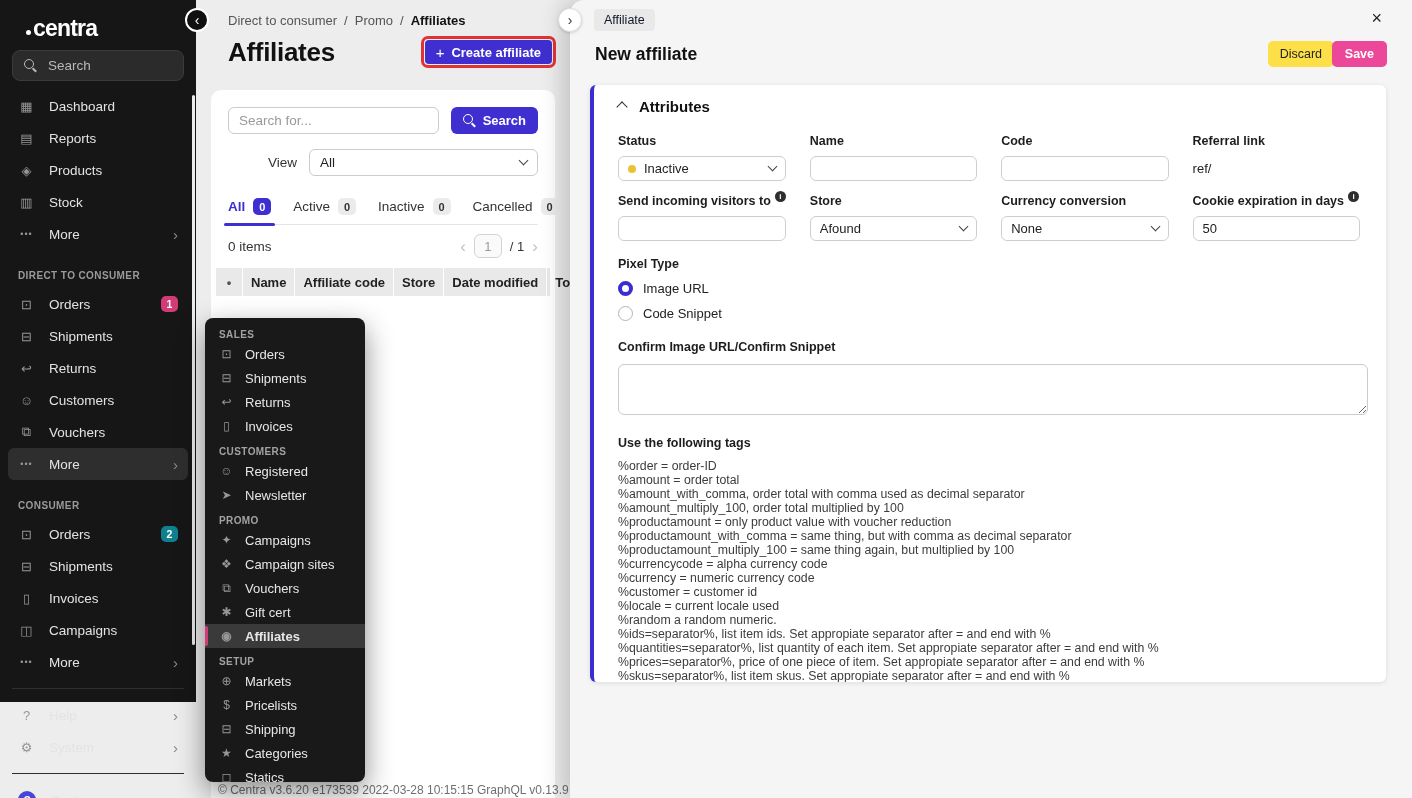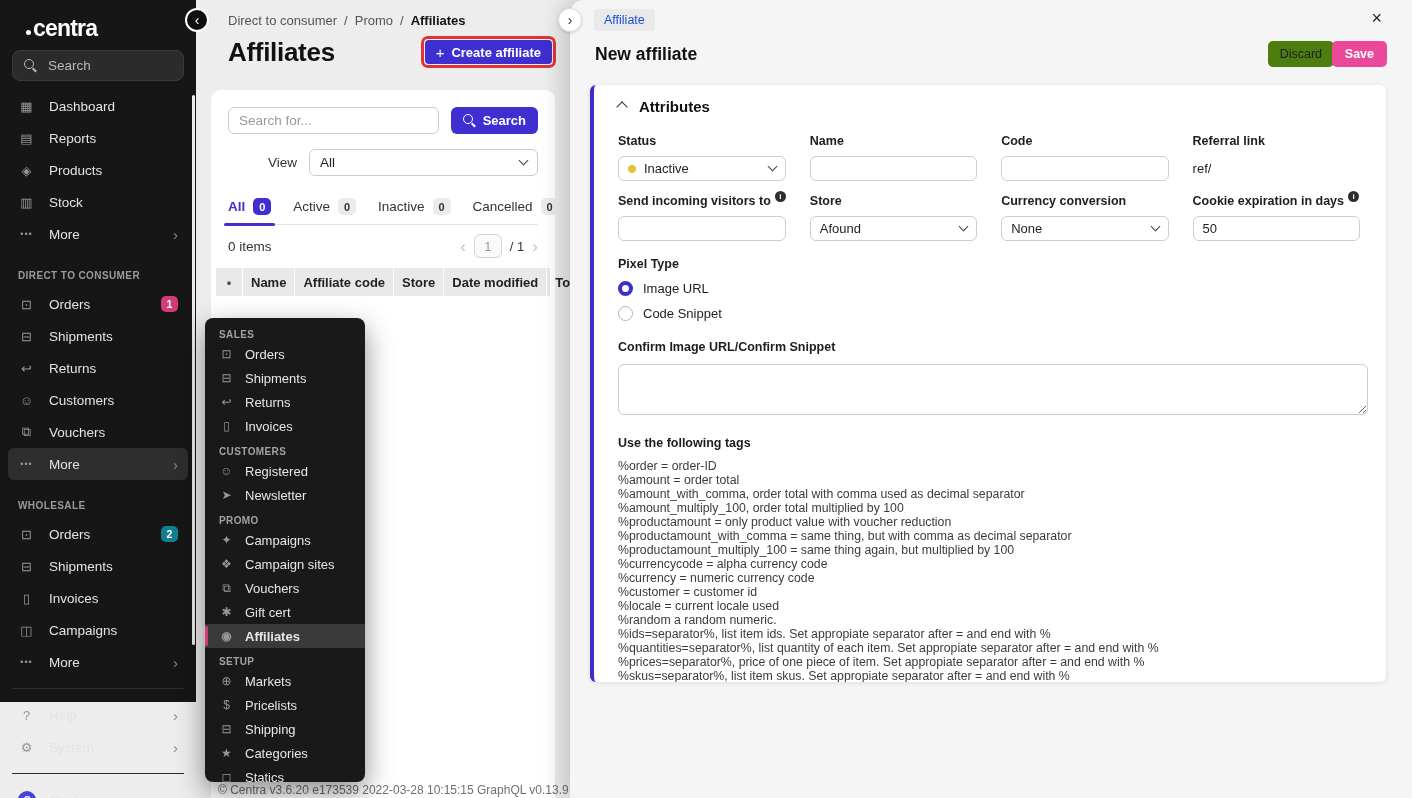--- a/index.html
+++ b/index.html
@@ -71,24 +71,24 @@
   .flyout { position:absolute; left:205px; top:318px; width:160px; height:464px; background:#191919; border-radius:8px; box-shadow:0 10px 28px rgba(0,0,0,.45); z-index:60; padding-top:3px; overflow:hidden; }
   .fly-label { font-size:10px; font-weight:700; letter-spacing:.4px; color:#a2a2a2; margin:8px 0 2px 14px; }
   .fly-item { height:24px; display:flex; align-items:center; gap:11px; padding:0 14px; font-size:13px; color:#e6e6e6; cursor:pointer; position:relative; }
   .fly-item .ni { font-size:12px; width:15px; flex:0 0 15px; }
   .fly-item.active { background:#3a3a3a; font-weight:600; }
   .fly-item.active::before { content:""; position:absolute; left:0; top:2px; bottom:2px; width:3px; background:#d13c78; border-radius:0 2px 2px 0; }
 
   
   .editor { position:absolute; left:570px; top:0; width:842px; height:798px; background:#f5f5f6; border-radius:14px 0 0 0; box-shadow:-8px 0 22px rgba(0,0,0,.18); z-index:40; }
   .expand-btn { position:absolute; left:-12px; top:8px; width:24px; height:24px; border-radius:50%; background:#fff; border:1px solid #ddd; box-shadow:0 1px 3px rgba(0,0,0,.15); color:#333; display:flex; align-items:center; justify-content:center; font-size:14px; cursor:pointer; }
-  .etab { position:absolute; left:24px; top:9px; height:22px; background:#e9e9e9; border-radius:4px; padding:0 10px; font-size:12.5px; color:#1d4ed8; display:flex; align-items:center; cursor:pointer; }
+  .etab { position:absolute; left:24px; top:9px; height:22px; background:#e9e9e9; border-radius:4px; padding:0 10px; font-size:12.5px; color:#0f172a; display:flex; align-items:center; cursor:pointer; }
   .close-x { position:absolute; right:30px; top:9px; font-size:18px; color:#222; cursor:pointer; line-height:1; }
   .etitle { position:absolute; left:25px; top:44px; font-size:17.5px; font-weight:800; color:#111; }
-  .btn-discard { position:absolute; right:78px; top:41px; height:26px; padding:0 12px; background:#4d7c0f; border:none; border-radius:5px; font-size:12.5px; color:#222; cursor:pointer; font-family:inherit; }
+  .btn-discard { position:absolute; right:78px; top:41px; height:26px; padding:0 12px; background:#fde047; border:none; border-radius:5px; font-size:12.5px; color:#222; cursor:pointer; font-family:inherit; }
   .btn-save { position:absolute; right:25px; top:41px; height:26px; padding:0 13px; background:#ec4899; border:none; border-radius:5px; font-size:12.5px; font-weight:600; color:#fff; cursor:pointer; font-family:inherit; }
   .ecard { position:absolute; left:20px; top:85px; width:796px; height:597px; background:#fff; border-left:4px solid #3b2ed0; border-radius:6px; box-shadow:0 1px 5px rgba(0,0,0,.1); padding:13px 26px 0 24px; overflow:hidden; }
   .attr-head { display:flex; align-items:flex-start; gap:13px; }
   .attr-title { font-size:15px; font-weight:700; color:#111; }
   .fgrid { display:grid; grid-template-columns:repeat(4,1fr); column-gap:24px; row-gap:13px; margin-top:19px; }
   .flabel { font-size:12.5px; font-weight:600; color:#1d1d1d; margin-bottom:8px; white-space:nowrap; }
   .fctrl { height:25px; border:1px solid #cecece; border-radius:6px; padding:0 9px; font-size:13px; color:#222; display:flex; align-items:center; gap:8px; background:#fff; width:100%; font-family:inherit; outline:none; }
   .ftext { height:25px; display:flex; align-items:center; font-size:13px; color:#222; }
   .dot-y { width:8px; height:8px; border-radius:50%; background:#e9c235; flex:0 0 8px; }
   .info { display:inline-flex; width:11px; height:11px; border-radius:50%; background:#2e2e2e; color:#fff; font-size:8px; font-weight:700; align-items:center; justify-content:center; vertical-align:top; margin-left:4px; position:relative; top:-3px; }
@@ -161,21 +161,21 @@
     <div class="nav-item">
       <span class="ni">⧉</span>
       <span>Vouchers</span>
     </div>
     <div class="nav-item hl">
       <span class="ni dots">•••</span>
       <span>More</span>
       <span class="chev-r">›</span>
     </div>
 
-    <div class="section-label">WHOLESALE</div>
+    <div class="section-label">CONSUMER</div>
     <div class="nav-item">
       <span class="ni">⊡</span>
       <span>Orders</span>
       <span class="badge teal">2</span>
     </div>
     <div class="nav-item">
       <span class="ni">⊟</span>
       <span>Shipments</span>
     </div>
     <div class="nav-item">

